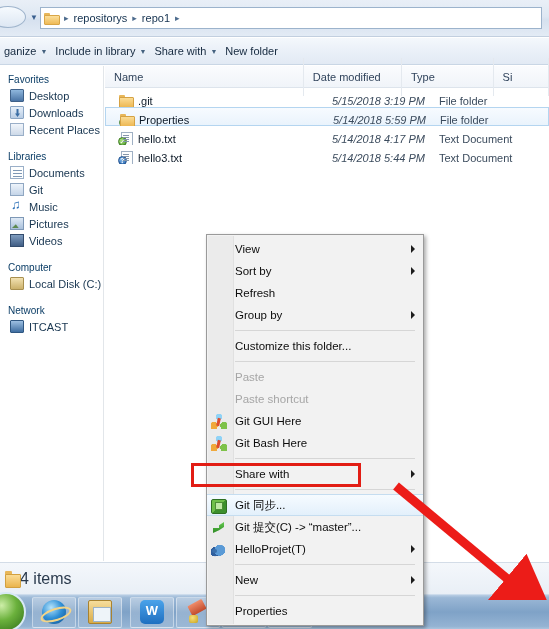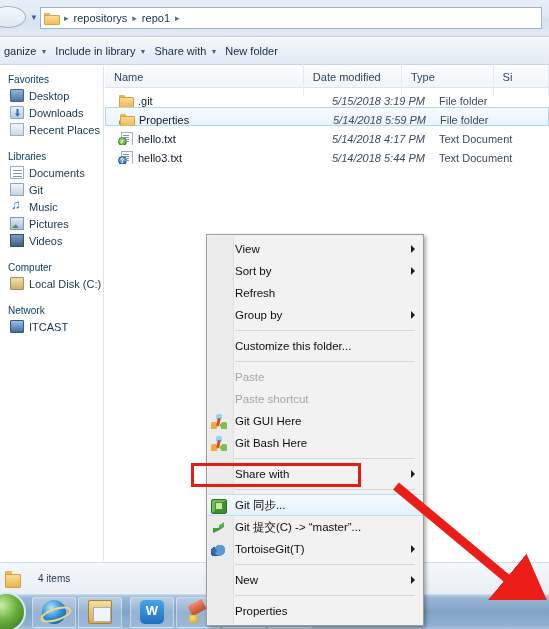--- a/index.html
+++ b/index.html
@@ -172,21 +172,21 @@
     position: absolute; left: 0; top: 562px;
     width: 549px; height: 32px;
     background: linear-gradient(to bottom,#f4f7fb,#e9eff6);
     border-top: 1px solid #d3dce7;
     display: flex; align-items: center;
   }
   .status-ico { width: 16px; height: 22px; margin-left: 4px; position: relative; }
   .status-ico::before { content:""; position:absolute; left:1px; top:3px; width:7px;height:4px; background:#e8b75a; border-radius:1px 1px 0 0;}
   .status-ico::after { content:""; position:absolute; left:1px; top:6px; width:14px;height:12px;
       background: linear-gradient(to bottom,#fbdc95,#eab44d); border:1px solid #d2a040; border-radius:1px;}
-  .status-txt { margin-left: 18px; font-size: 10px; color: #2a3a4d; }
+  .status-txt { font-size: 16px; color: #2a3a4d; }
 
   
   #ctxmenu {
     position: absolute;
     left: 206px; top: 234px;
     width: 218px;
     background: #f2f2f2;
     border: 1px solid #9a9a9a;
     box-shadow: 2px 2px 4px rgba(0,0,0,0.33);
     padding: 3px 0;
@@ -490,21 +490,21 @@
     <div class="mi hi">
       <span class="mico gi-sync"></span>
       <span>Git 同步...</span>
     </div>
     <div class="mi">
       <span class="mico gi-commit"></span>
       <span>Git 提交(C) -&gt; “master”...</span>
     </div>
     <div class="mi">
       <span class="mico gi-tortoise"></span>
-      <span>TortoiseGit(T)</span>
+      <span>HelloProjet(T)</span>
       <span class="arrow"></span>
     </div>
     <div class="msep"></div>
     <div class="mi">
       <span>New</span>
       <span class="arrow"></span>
     </div>
     <div class="msep"></div>
     <div class="mi">
       <span>Properties</span>

